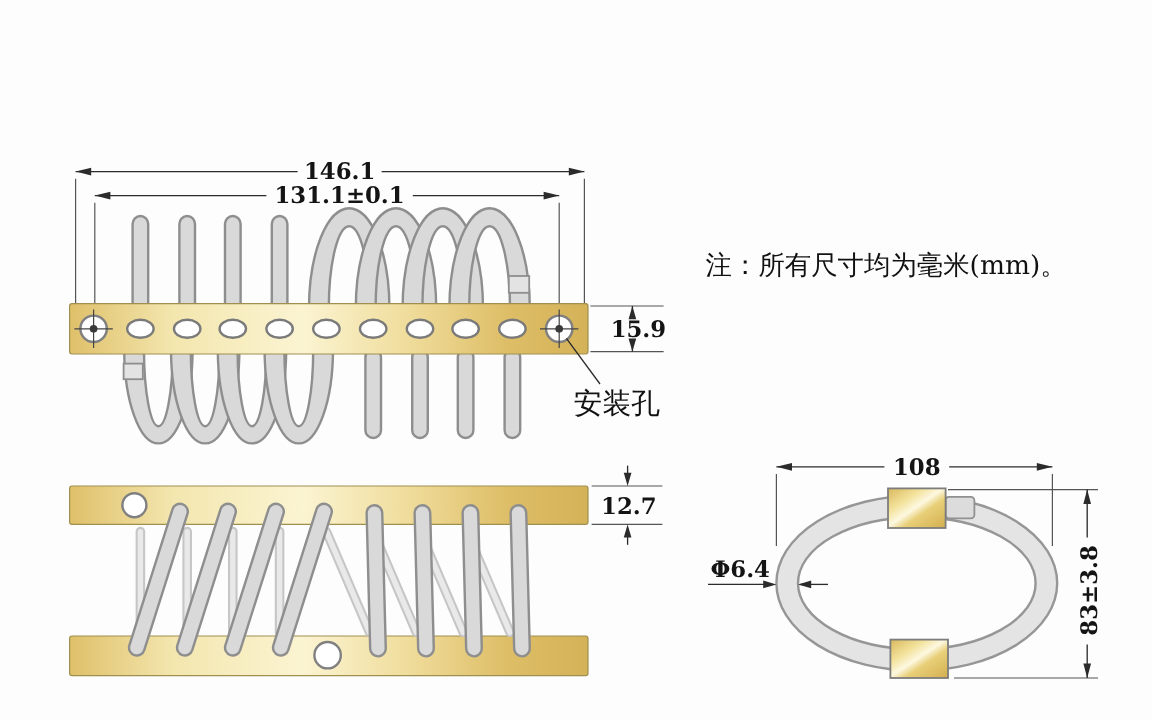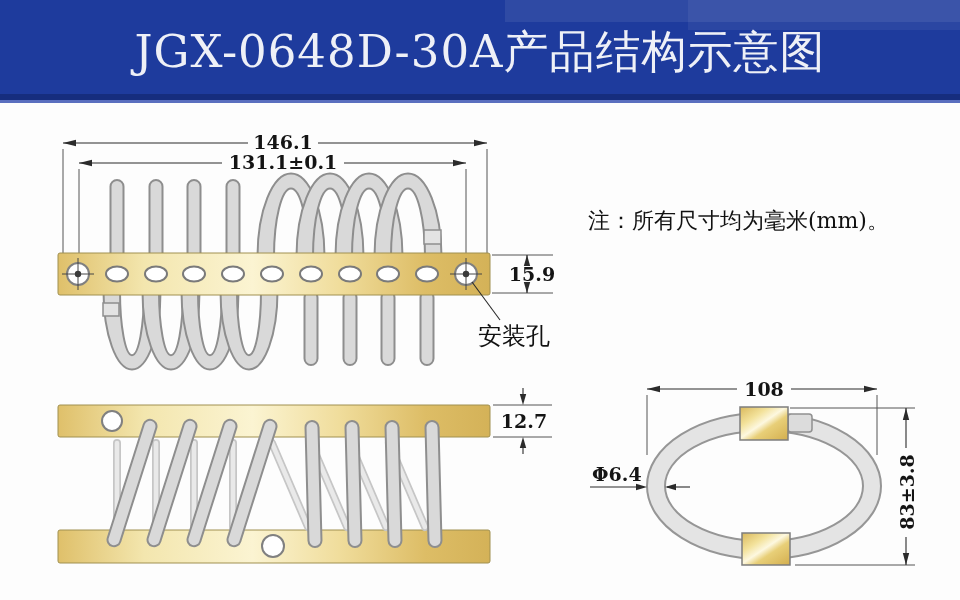--- a/index.html
+++ b/index.html
@@ -27,27 +27,20 @@
   .hole-oval{fill:#ffffff;stroke:#7a7a7a;stroke-width:2;}
   .hole-ring{fill:#ffffff;stroke:#808080;stroke-width:2;}
   .cross{stroke:#444444;stroke-width:1;}
   .notch{fill:#e3e3e3;stroke:#8e8e8e;stroke-width:1.5;}
 </style>
 </head>
 <body>
 
 <div id="stage">
 
-  <div id="banner">
-    <div class="lite1"></div>
-    <div class="lite2"></div>
-    <div class="edge-dark"></div>
-    <div class="edge-lite"></div>
-    <div id="title">JGX-0648D-30A产品结构示意图</div>
-  </div>
 
   <svg width="960" height="600" viewBox="0 0 960 600">
     <defs>
       <linearGradient id="goldbar" x1="0" y1="0" x2="1" y2="0">
         <stop offset="0" stop-color="#dfc06a"></stop>
           <stop offset="0.2" stop-color="#f3e6ae"></stop>
         <stop offset="0.45" stop-color="#fbf4d2"></stop>
           <stop offset="0.65" stop-color="#f0dd9c"></stop>
         <stop offset="0.85" stop-color="#ddbd66"></stop>
           <stop offset="1" stop-color="#d4b258"></stop>

